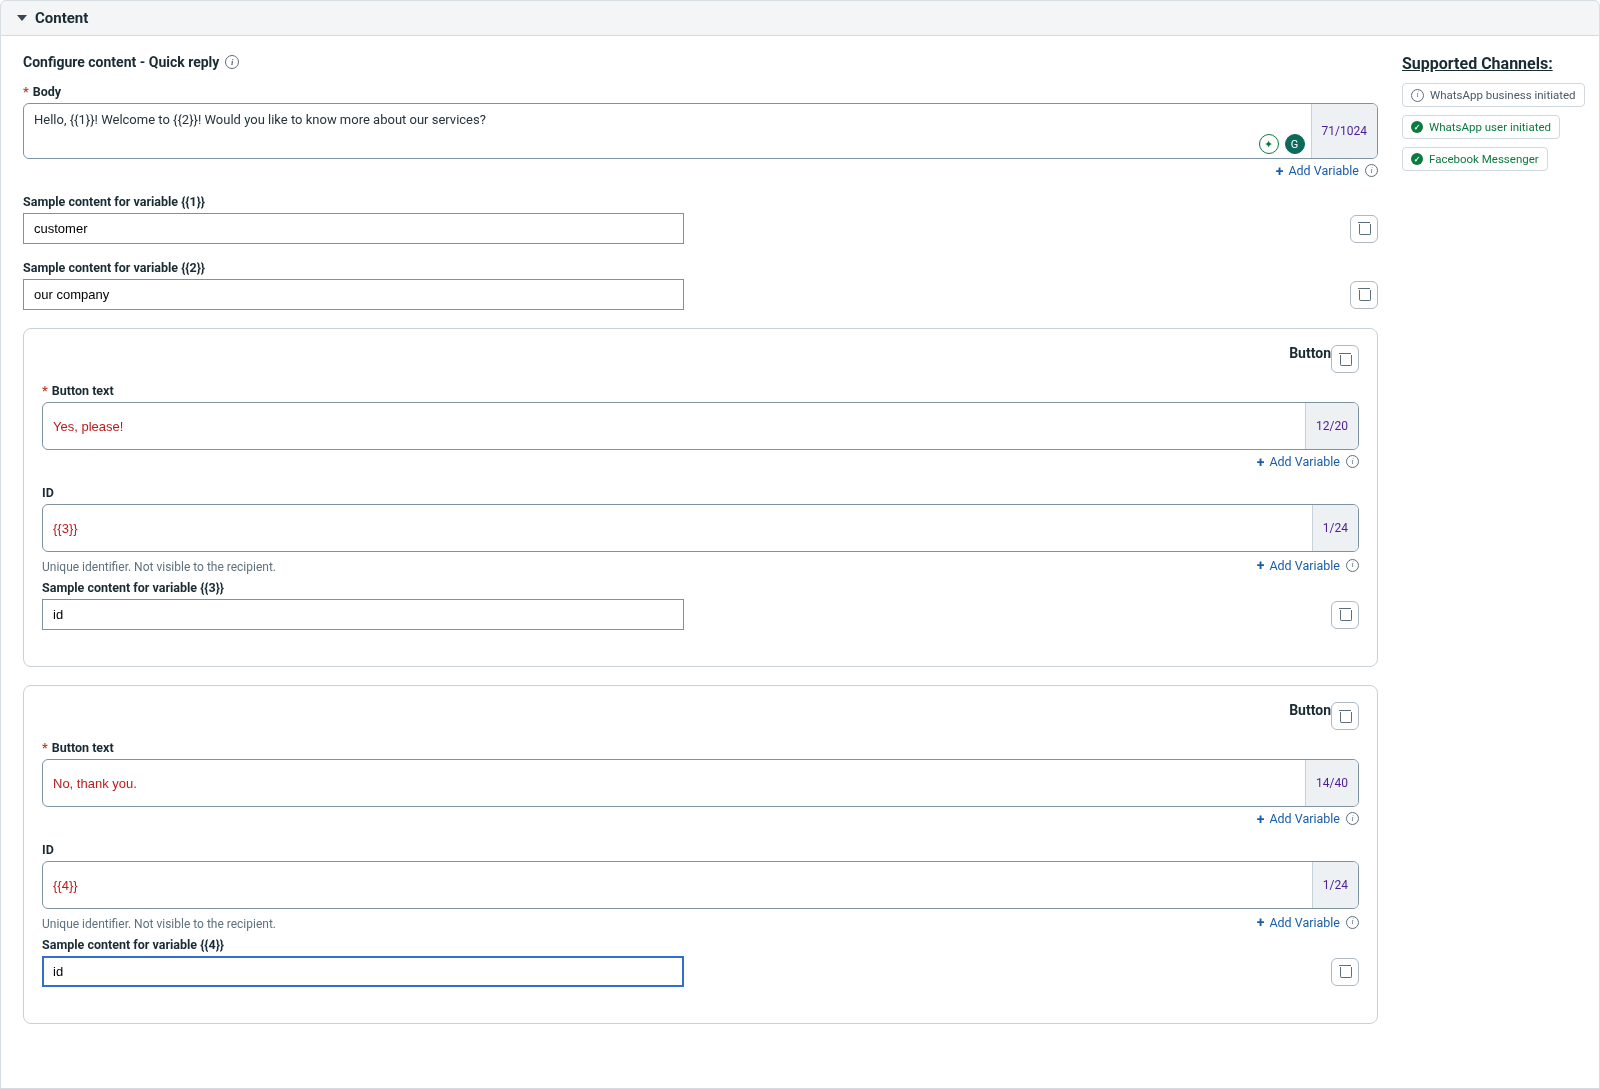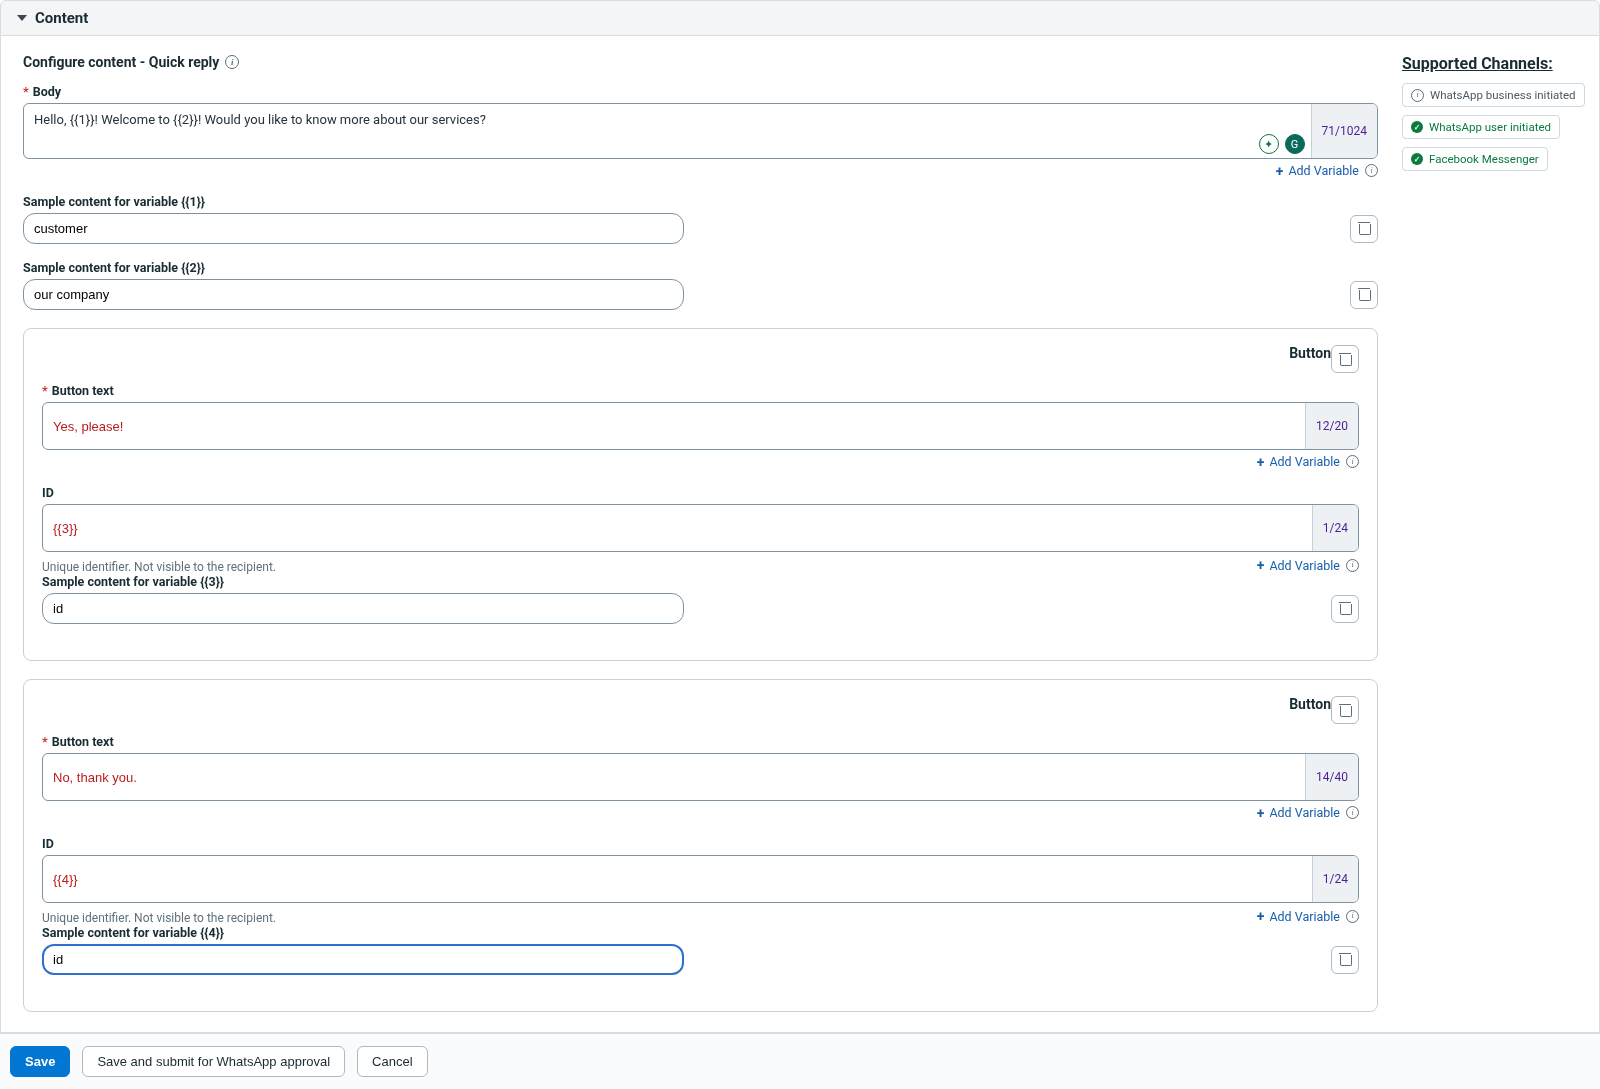--- a/index.html
+++ b/index.html
@@ -58,21 +58,21 @@
     background:#eef1f4; color:#4c1d95; padding:16px 10px; font-size:12px;
     border-left:1px solid #c7d1d9; display:flex; align-items:center;
   }
   .action-row { display:flex; justify-content:flex-end; align-items:center; gap:6px; margin-top:4px; color:#1a5eab; font-size:12.5px; }
   .action-row.between { justify-content:space-between; }
   .add-var { display:flex; align-items:center; gap:5px; cursor:pointer; }
   .plus { font-weight:700; font-size:14px; line-height:1; }
   .var-row { display:flex; align-items:center; gap:14px; }
   .var-input {
     flex:1; max-width: 946px;
-    border:1px solid #7e93a2; border-radius:12px; padding:7px 10px; font-size:13px;
+    border:1px solid #7e93a2; border-radius:0; padding:7px 10px; font-size:13px;
     outline:none; background:#fff;
   }
   .var-input.focused { border:2px solid #2f6fd1; padding:6px 9px; }
   .icon-btn {
     width:28px; height:28px; border:1px solid #aeb9c2; border-radius:6px; background:#fff;
     display:flex; align-items:center; justify-content:center; cursor:pointer; color:#4a5a66;
   }
   .trash {
     width:12px; height:13px; position:relative;
   }
@@ -101,21 +101,21 @@
   .check {
     width:12px; height:12px; border-radius:50%; background:#0b7a3e; display:inline-flex;
     align-items:center; justify-content:center; color:#fff; font-size:8px; font-weight:700;
   }
   .ta-icons { position:absolute; right:6px; bottom:4px; display:flex; gap:6px; }
   .round-icn {
     width:20px; height:20px; border-radius:50%; border:1.5px solid #0b7a3e;
     display:flex; align-items:center; justify-content:center; font-size:11px; color:#0b7a3e; background:#fff;
   }
   .round-icn.filled { background:#0b6a5a; color:#fff; border-color:#0b6a5a; }
-  .sample-block { margin-top:0; }
+  .sample-block { margin-top:6px; }
   
   .bottom-bar {
     border-top:1px solid #d5dde3; background:#fafbfc;
     padding:12px 10px; display:flex; gap:12px;
   }
   .btn {
     border:1px solid #aeb9c2; background:#fff; border-radius:6px; padding:7px 14px;
     font-size:13px; cursor:pointer; color:#192b33;
   }
   .btn.primary { background:#0176d3; border-color:#0176d3; color:#fff; font-weight:600; }
@@ -307,19 +307,14 @@
             <span>WhatsApp user initiated</span>
           </div>
           <div class="chip ok">
             <span class="check">✓</span>
             <span>Facebook Messenger</span>
           </div>
         </div>
     </div>
   </div>
 
-  <div class="bottom-bar">
-    <button class="btn primary">Save</button>
-    <button class="btn">Save and submit for WhatsApp approval</button>
-    <button class="btn">Cancel</button>
-  </div>
 
 </div>
 
 </body></html>

